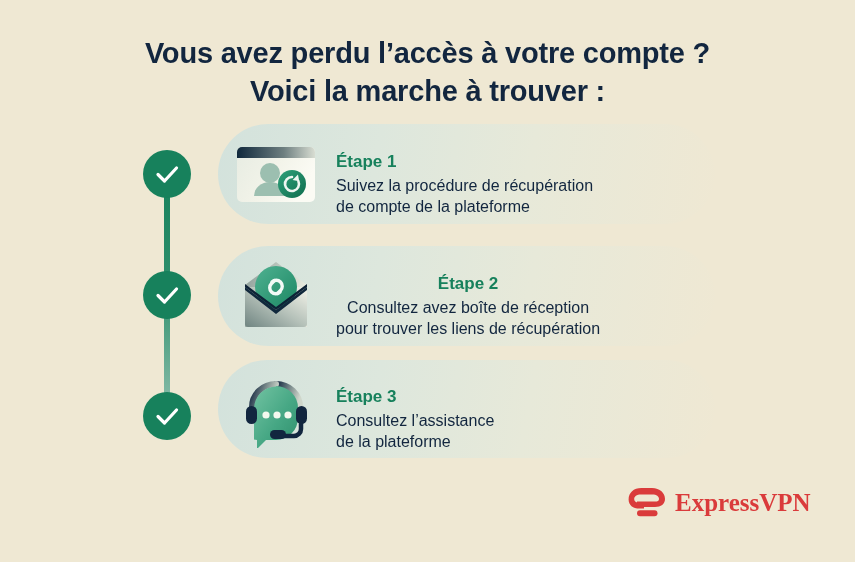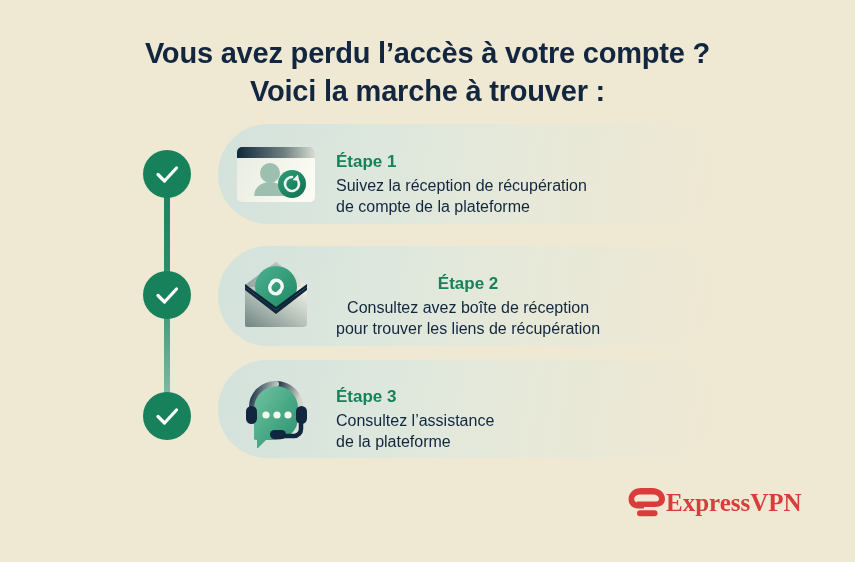--- a/index.html
+++ b/index.html
@@ -100,20 +100,21 @@
     white-space: pre-line;
   }
 
   
   .logo {
     position: absolute;
     left: 628px;
     top: 487px;
     display: flex;
     align-items: center;
+    gap: 9px;
   }
   .logo-word {
     color: #da3b3b;
     font-family: "Liberation Serif", serif;
     font-size: 25px;
     font-weight: bold;
     letter-spacing: 0px;
   }
 </style>
 </head>
@@ -167,21 +168,21 @@
         <path d="M7 14 a5 5 0 0 1 5 -5 h68 a5 5 0 0 1 5 5 v6 h-78 z" fill="url(#winbar)"></path>
         <circle cx="40" cy="35" r="10" fill="#9cbfb0"></circle>
         <path d="M24 58 a16 14 0 0 1 32 0 z" fill="#9cbfb0"></path>
         <circle cx="62" cy="46" r="14" fill="url(#badge)"></circle>
         <path d="M62 39 a7 7 0 1 0 6.4 4.2" stroke="#eef6f1" stroke-width="2.6" fill="none" stroke-linecap="round"></path>
         <path d="M68 36.5 L69.2 43.3 L62.6 42.1 z" fill="#eef6f1"></path>
       </svg>
     </div>
     <div class="card-text">
       <div class="step-label">Étape 1</div>
-      <div class="step-desc">Suivez la réception de récupération
+      <div class="step-desc">Suivez la procédure de récupération
 de compte de la plateforme</div>
     </div>
   </div>
 
   <div class="card s2">
     <div class="card-icon">
       <svg width="84" height="78" viewBox="0 0 84 78">
         <defs>
           <linearGradient id="envback" x1="0" y1="0" x2="1" y2="0.3">
             <stop offset="0" stop-color="#8a9b97"></stop>

